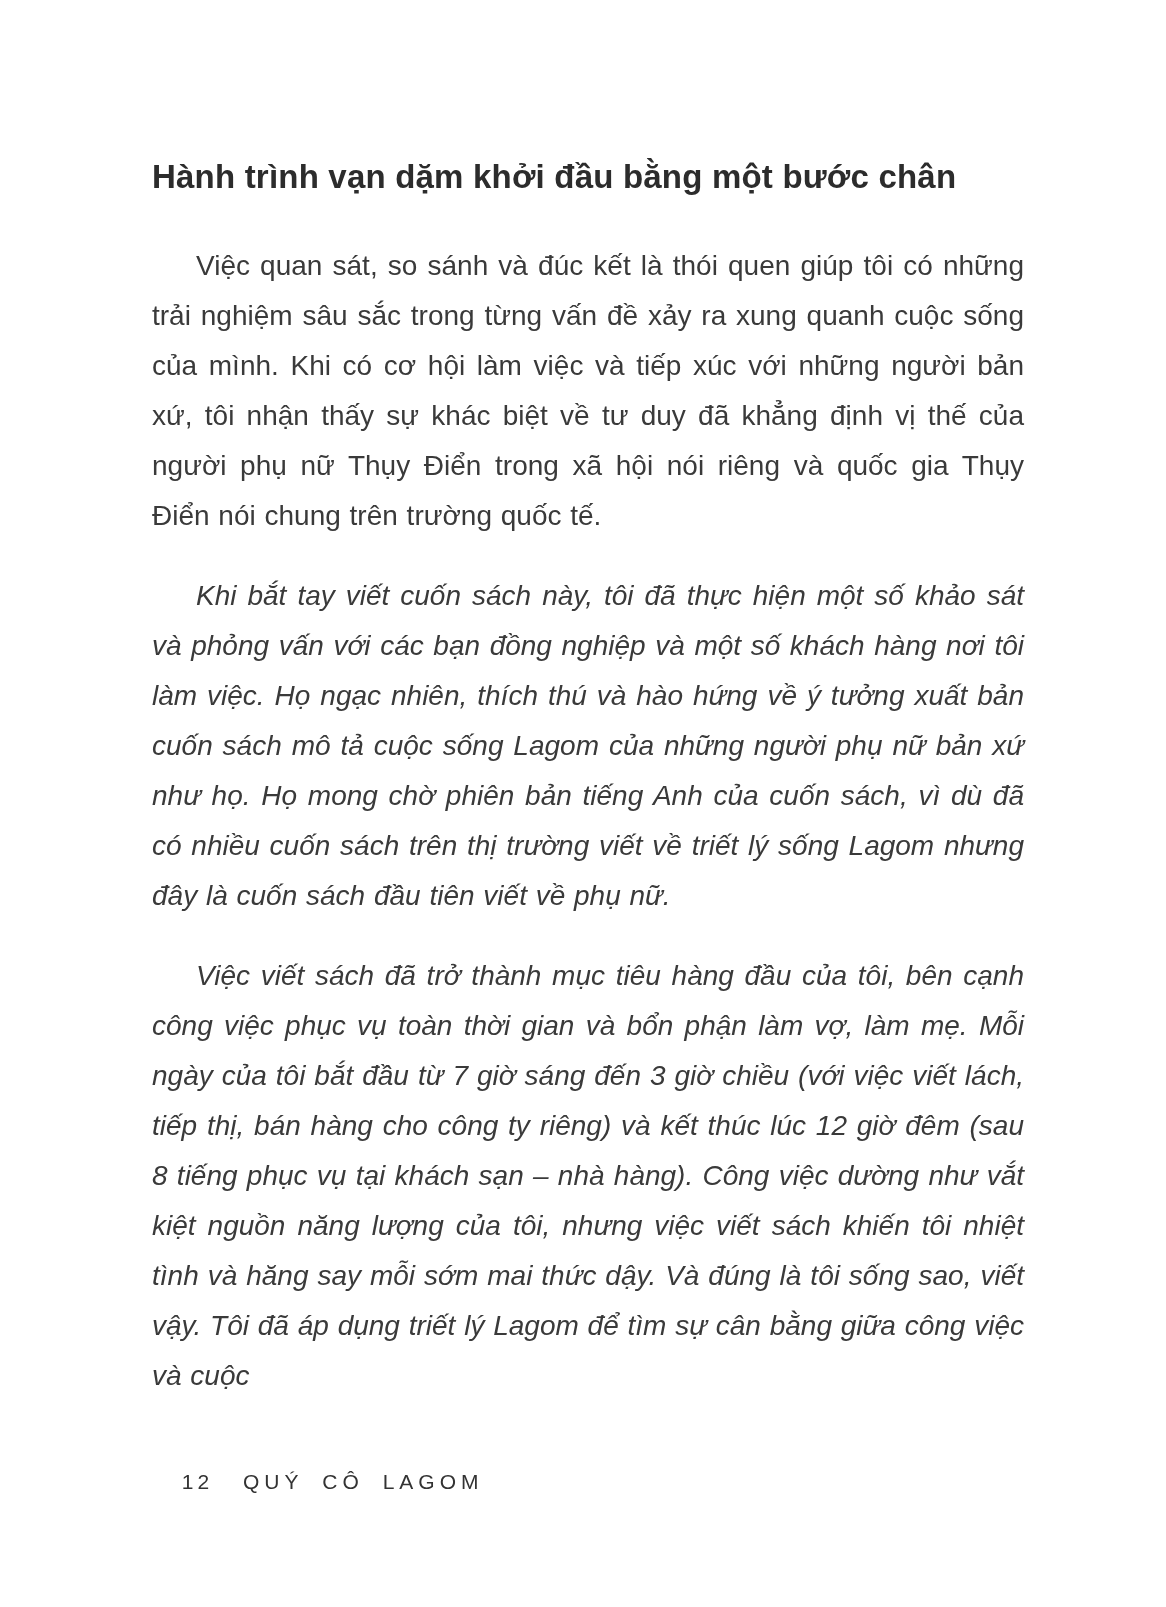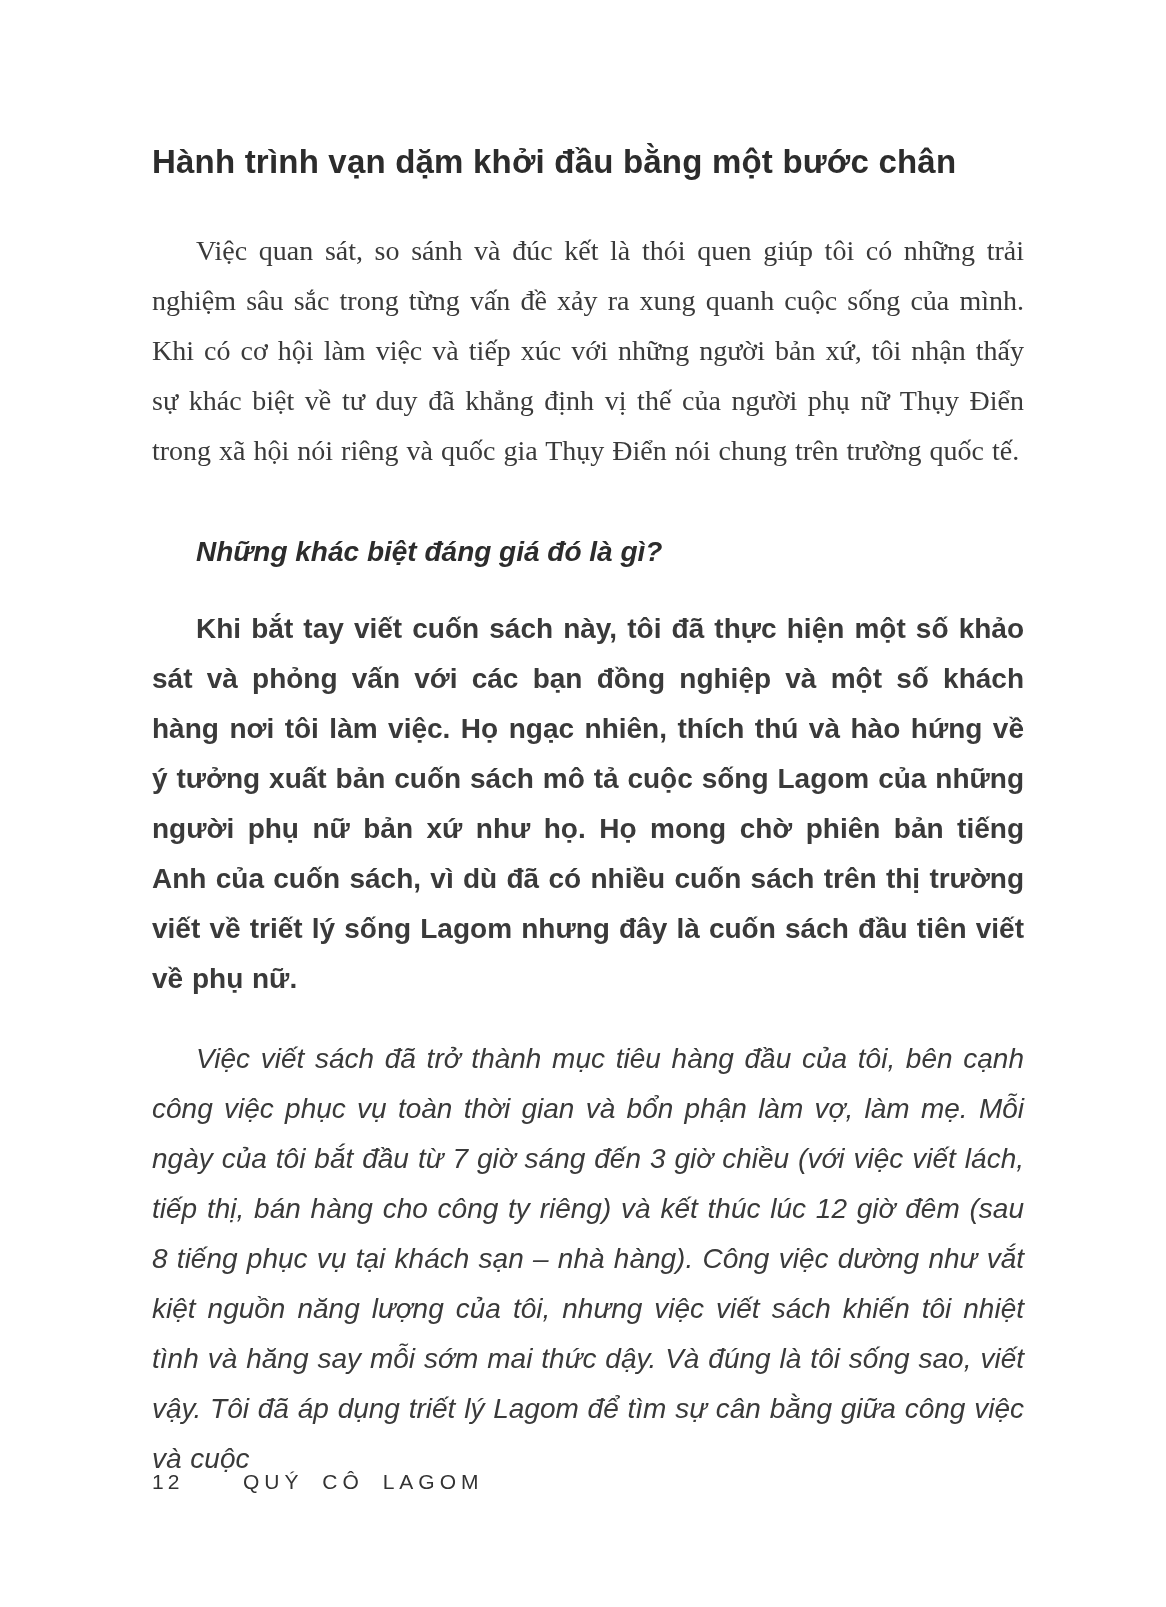--- a/index.html
+++ b/index.html
@@ -12,77 +12,77 @@
     width: 1166px;
     height: 1607px;
     margin: 0 auto;
     background: var(--background, #ffffff);
     font-family: "Liberation Sans", sans-serif;
     overflow: hidden;
   }
   .content {
     position: absolute;
     left: 152px;
-    top: 0;
+    top: 15px;
     width: 872px;
   }
   .chapter-heading {
     margin: 142px 0 0 0;
     font-size: 33px;
     line-height: 40px;
     font-weight: 700;
     letter-spacing: 0.2px;
     color: var(--heading-text, #2c2c2c);
   }
   .para {
     margin: 0;
     font-size: 28px;
     line-height: 50px;
     color: var(--body-text, #3a3a3a);
     text-align: justify;
     text-indent: 44px;
     word-spacing: 1px;
   }
-  .chapter-heading + .para { margin-top: 44px; font-family: Liberation Serif, serif; }
+  .chapter-heading + .para { margin-top: 44px; }
   .section-subheading {
     margin: 58px 0 0 44px;
     font-size: 28px;
     line-height: 36px;
     font-weight: 700;
     font-style: italic;
     color: var(--heading-text, #2c2c2c);
   }
   .section-subheading + .para { margin-top: 34px; font-weight: bold; }
   .para + .para { margin-top: 30px; font-style: italic; }
   .page-footer {
     position: absolute;
     left: 152px;
     top: 1468px;
     font-size: 21px;
     line-height: 28px;
     color: var(--footer-text, #333333);
     white-space: nowrap;
+    text-align: center;
   }
   .page-number {
     display: inline-block;
     width: 91px;
     letter-spacing: 4px;
   }
   .running-title {
     letter-spacing: 5px;
     word-spacing: 8px;
   }
 </style>
 </head>
 <body>
 
 <div class="book-page">
   <div class="content">
     <h1 class="chapter-heading">Hành trình vạn dặm khởi đầu bằng một bước chân</h1>
     <p class="para">Việc quan sát, so sánh và đúc kết là thói quen giúp tôi có những trải nghiệm sâu sắc trong từng vấn đề xảy ra xung quanh cuộc sống của mình. Khi có cơ hội làm việc và tiếp xúc với những người bản xứ, tôi nhận thấy sự khác biệt về tư duy đã khẳng định vị thế của người phụ nữ Thụy Điển trong xã hội nói riêng và quốc gia Thụy Điển nói chung trên trường quốc tế.</p>
-    <h2 class="section-subheading">Những khác biệt đáng giá đó là gì?</h2>
     <p class="para">Khi bắt tay viết cuốn sách này, tôi đã thực hiện một số khảo sát và phỏng vấn với các bạn đồng nghiệp và một số khách hàng nơi tôi làm việc. Họ ngạc nhiên, thích thú và hào hứng về ý tưởng xuất bản cuốn sách mô tả cuộc sống Lagom của những người phụ nữ bản xứ như họ. Họ mong chờ phiên bản tiếng Anh của cuốn sách, vì dù đã có nhiều cuốn sách trên thị trường viết về triết lý sống Lagom nhưng đây là cuốn sách đầu tiên viết về phụ nữ.</p>
     <p class="para">Việc viết sách đã trở thành mục tiêu hàng đầu của tôi, bên cạnh công việc phục vụ toàn thời gian và bổn phận làm vợ, làm mẹ. Mỗi ngày của tôi bắt đầu từ 7 giờ sáng đến 3 giờ chiều (với việc viết lách, tiếp thị, bán hàng cho công ty riêng) và kết thúc lúc 12 giờ đêm (sau 8 tiếng phục vụ tại khách sạn – nhà hàng). Công việc dường như vắt kiệt nguồn năng lượng của tôi, nhưng việc viết sách khiến tôi nhiệt tình và hăng say mỗi sớm mai thức dậy. Và đúng là tôi sống sao, viết vậy. Tôi đã áp dụng triết lý Lagom để tìm sự cân bằng giữa công việc và cuộc</p>
   </div>
   <div class="page-footer">
     <span class="page-number">12</span><span class="running-title">QUÝ CÔ LAGOM</span>
   </div>
 </div>
 
 </body></html>

